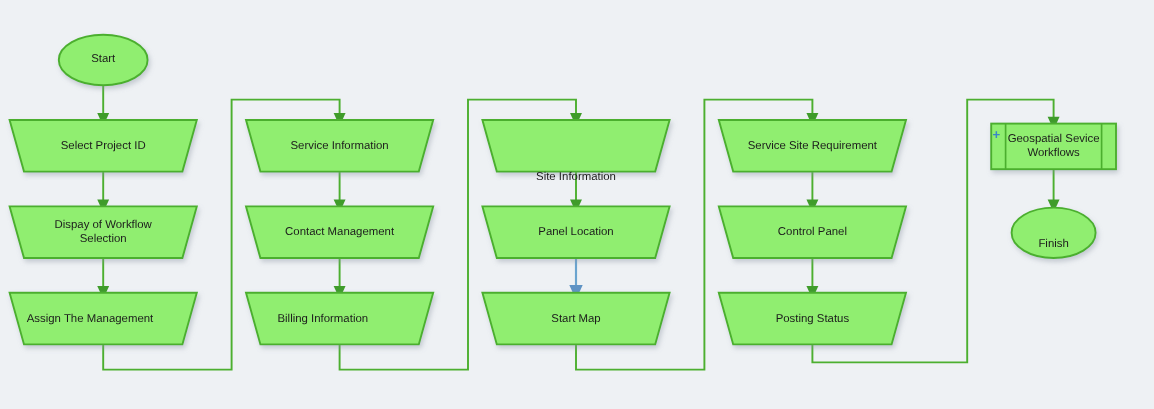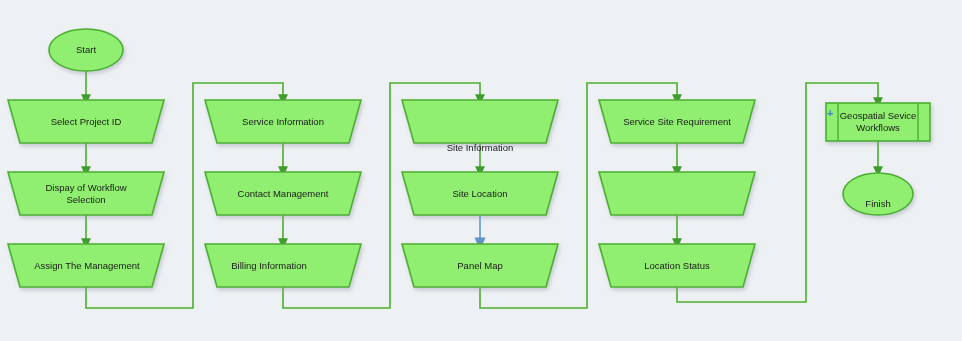--- a/index.html
+++ b/index.html
@@ -110,32 +110,33 @@
 
       <ellipse cx="878" cy="194" rx="35" ry="21" fill="#90ee70" stroke="#4caf2f" stroke-width="1.6"></ellipse>
     </g>
   </svg>
 
   <div class="node-label" style="left:49px;top:29px;width:74px;height:42px;">Start</div>
 
   <div class="node-label" style="left:14px;top:172px;width:144px;height:43px;">Dispay of Workflow
 Selection</div>
   <div class="node-label" style="left:20px;top:100px;width:132px;height:43px;">Select Project ID</div>
-  <div class="node-label" style="left:12px;top:244px;width:150px;height:43px;">Assign The Management</div>
+  <div class="node-label" style="left:0;top:244px;width:150px;height:43px;">Assign The Management</div>
 
   <div class="node-label" style="left:217px;top:100px;width:132px;height:43px;">Service Information</div>
   <div class="node-label" style="left:217px;top:172px;width:132px;height:43px;">Contact Management</div>
   <div class="node-label" style="left:203px;top:244px;width:132px;height:43px;">Billing Information</div>
 
   <div class="node-label" style="left:414px;top:100px;width:132px;height:43px;margin-top:26px;">Site Information</div>
-  <div class="node-label" style="left:414px;top:172px;width:132px;height:43px;">Site Location</div>
-  <div class="node-label" style="left:414px;top:244px;width:132px;height:43px;">Panel Map</div>
+  <div class="node-label" style="left:414px;top:172px;width:132px;height:43px;">Panel Location</div>
+  <div class="node-label" style="left:414px;top:244px;width:132px;height:43px;">Start Map</div>
 
   <div class="node-label" style="left:608px;top:100px;width:138px;height:43px;">Service Site Requirement</div>
-  <div class="node-label" style="left:611px;top:244px;width:132px;height:43px;">Location Status</div>
+  <div class="node-label" style="left:611px;top:172px;width:132px;height:43px;">Control Panel</div>
+  <div class="node-label" style="left:611px;top:244px;width:132px;height:43px;">Posting Status</div>
 
   <div class="node-label" style="left:830px;top:103px;width:96px;height:38px;">Geospatial Sevice
 Workflows</div>
   <div class="plus-icon" style="left:827px;top:108px;">+</div>
 
   <div class="node-label" style="left:843px;top:183px;width:70px;height:42px;">Finish</div>
 
 </div>
 
 </body></html>

